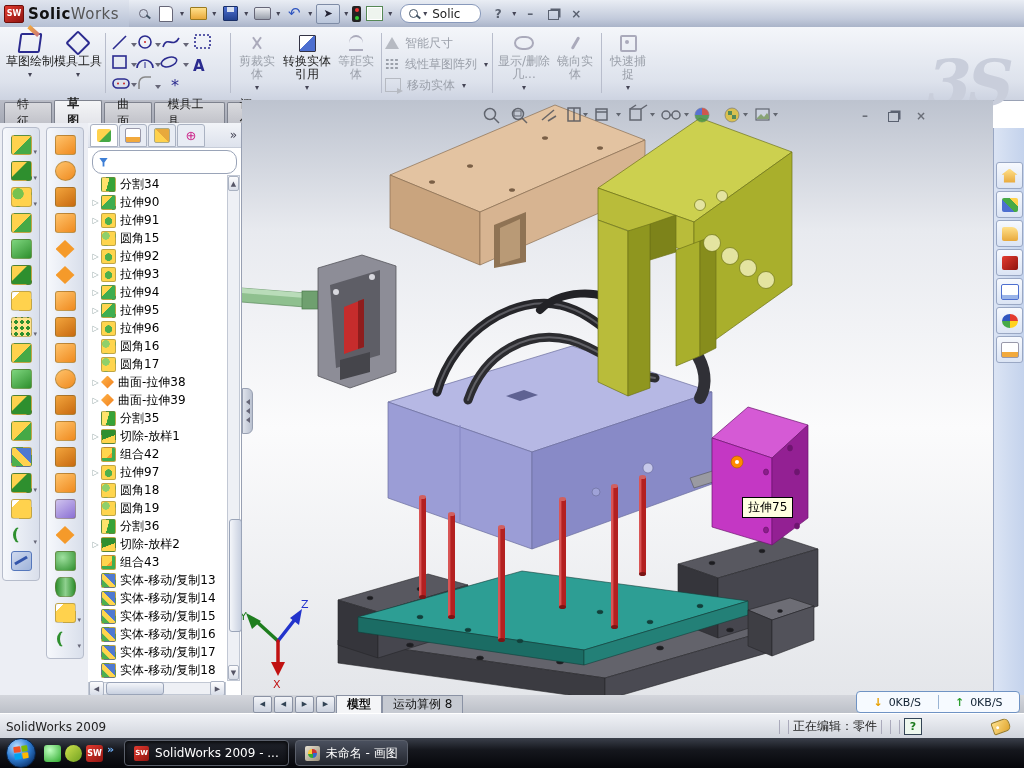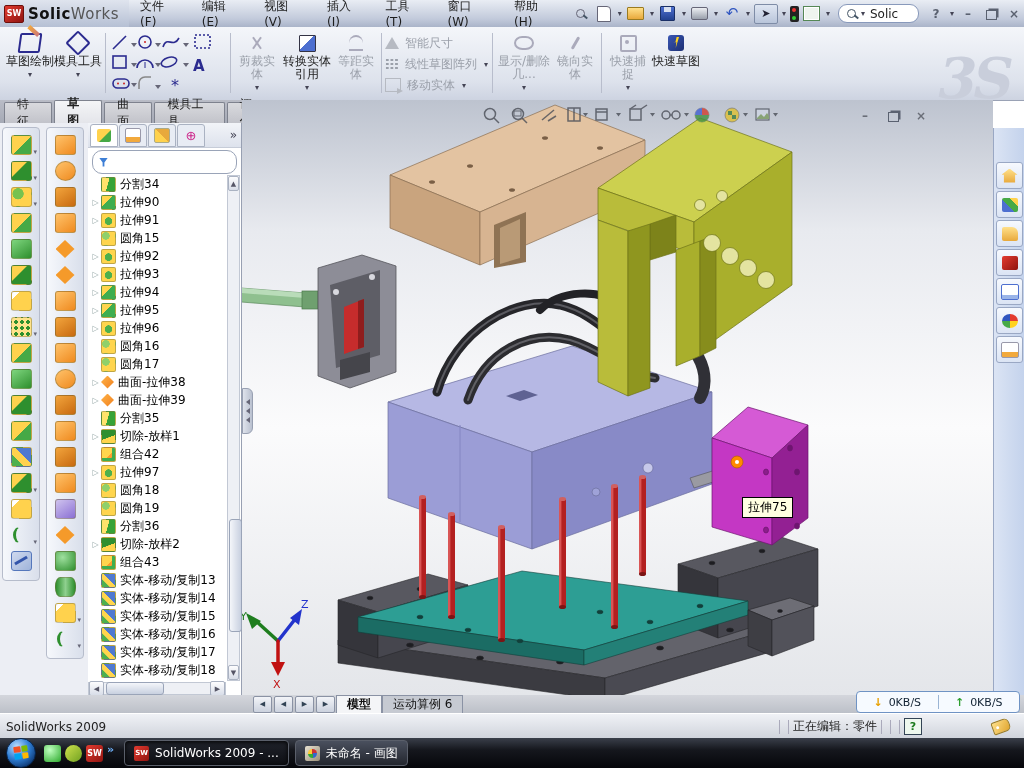--- a/index.html
+++ b/index.html
@@ -32,21 +32,21 @@
   .q-check{width:15px;height:13px;background:#eef4ee;border:1px solid #585;box-shadow:inset 0 0 0 1px #fff}
   #searchbox{display:flex;align-items:center;background:#fff;border:1px solid #8899bb;border-radius:9px;height:17px;padding:0 8px;gap:4px;margin:0 4px}
   .mag{width:7px;height:7px;border:1.5px solid #456;border-radius:50%;position:relative}
   .mag:after{content:"";position:absolute;left:6px;top:6px;width:5px;height:1.5px;background:#456;transform:rotate(40deg)}
   #searchbox .sv{color:#222;min-width:40px}
   .winbtn{width:20px;height:16px;display:flex;align-items:center;justify-content:center;color:#5a6170;font-weight:bold;font-size:12px}
   .restore-glyph{width:9px;height:8px;border:1.5px solid #5a6170;box-shadow:2px -2px 0 -0.5px #5a6170;margin-top:2px}
   
   #toolbar{position:absolute;left:0;top:27px;width:1024px;height:73px;
     background:linear-gradient(#f4f6fa,#dde2ec 75%,#cdd3e1);border-bottom:1px solid #9aa2b5}
-  #watermark{position:absolute;right:14px;top:18px;font-size:56px;font-style:italic;font-weight:bold;
+  #watermark{position:absolute;right:14px;top:18px;font-size:64px;font-style:italic;font-weight:bold;
     color:#c9cedb;font-family:"DejaVu Serif","Liberation Serif",serif;letter-spacing:-4px}
   .tgroup{position:absolute;top:2px;height:68px;display:flex}
   .tbtn{display:flex;flex-direction:column;align-items:center;justify-content:flex-start;padding-top:3px;height:64px;text-align:center;line-height:13px;color:#222;border-radius:2px}
   .tbtn.gray{color:#9ba0aa}
   .tsep{width:1px;background:#b8bdcc;margin:4px 3px;height:60px}
   .bico{height:22px;display:flex;align-items:center;justify-content:center;margin-bottom:1px}
   .bi-sketch{width:18px;height:16px;border:2px solid #2b2b8f;border-radius:2px;position:relative;transform:skewX(-8deg)}
   .bi-sketch:after{content:"";position:absolute;left:4px;top:-6px;width:14px;height:4px;background:linear-gradient(90deg,#f2a93c,#c77);transform:rotate(38deg)}
   .bi-dim{width:14px;height:14px;border:2px solid #2b2b8f;transform:rotate(45deg);border-radius:2px}
   .bi-trim{width:16px;height:14px;position:relative}
@@ -204,30 +204,20 @@
   text{font-family:"DejaVu Sans","Liberation Sans",sans-serif}
 </style>
 </head>
 <body>
 
 <div id="titlebar">
   <div id="logo">
     <span class="cube">SW</span>
     <span><b>Solic</b><i>Works</i></span>
   </div>
-  <div class="menu">
-
-  <span>文件(F)</span>
-      <span>编辑(E)</span>
-      <span>视图(V)</span>
-      <span>插入(I)</span>
-      <span>工具(T)</span>
-      <span>窗口(W)</span>
-      <span>帮助(H)</span>
-    </div>
   <div id="tb-quick">
     <span class="qbtn">
         <span class="mag" style="border-color:#667"></span>
       </span>
     <span class="qbtn">
         <span class="q-new"></span>
       </span>
     <span class="dd">▾</span>
     <span class="qbtn">
         <span class="q-open"></span>
@@ -367,26 +357,20 @@
       <span>镜向实体</span>
     </div>
     <div class="tsep"></div>
     <div class="tbtn gray" style="width:46px">
       <span class="bico">
           <span class="bi-snap"></span>
         </span>
       <span>快速捕捉</span>
       <span class="dd">▾</span>
     </div>
-    <div class="tbtn" style="width:50px">
-      <span class="bico">
-          <span class="bi-rapid"></span>
-        </span>
-      <span>快速草图</span>
-    </div>
   </div>
 </div>
 
 <div id="tabrow">
 
 <div class="rtab">
       <span>特征</span>
     </div>
     <div class="rtab active">
       <span>草图</span>
@@ -1079,21 +1063,21 @@
     </div>
 </div>
 
 <div id="doctabs">
   <div style="width:252px"></div>
   <span class="navb">◀</span>
   <span class="navb">◀</span>
   <span class="navb">▶</span>
   <span class="navb">▶</span>
   <div class="dtab active">模型</div>
-  <div class="dtab idle">运动算例 6</div>
+  <div class="dtab idle">运动算例 8</div>
 </div>
 
 <div id="netwidget">
   <div class="half">
       <span class="arr-down">↓</span>
       <span>0KB/S</span>
     </div>
   <div class="divider"></div>
   <div class="half">
       <span class="arr-up">↑</span>

